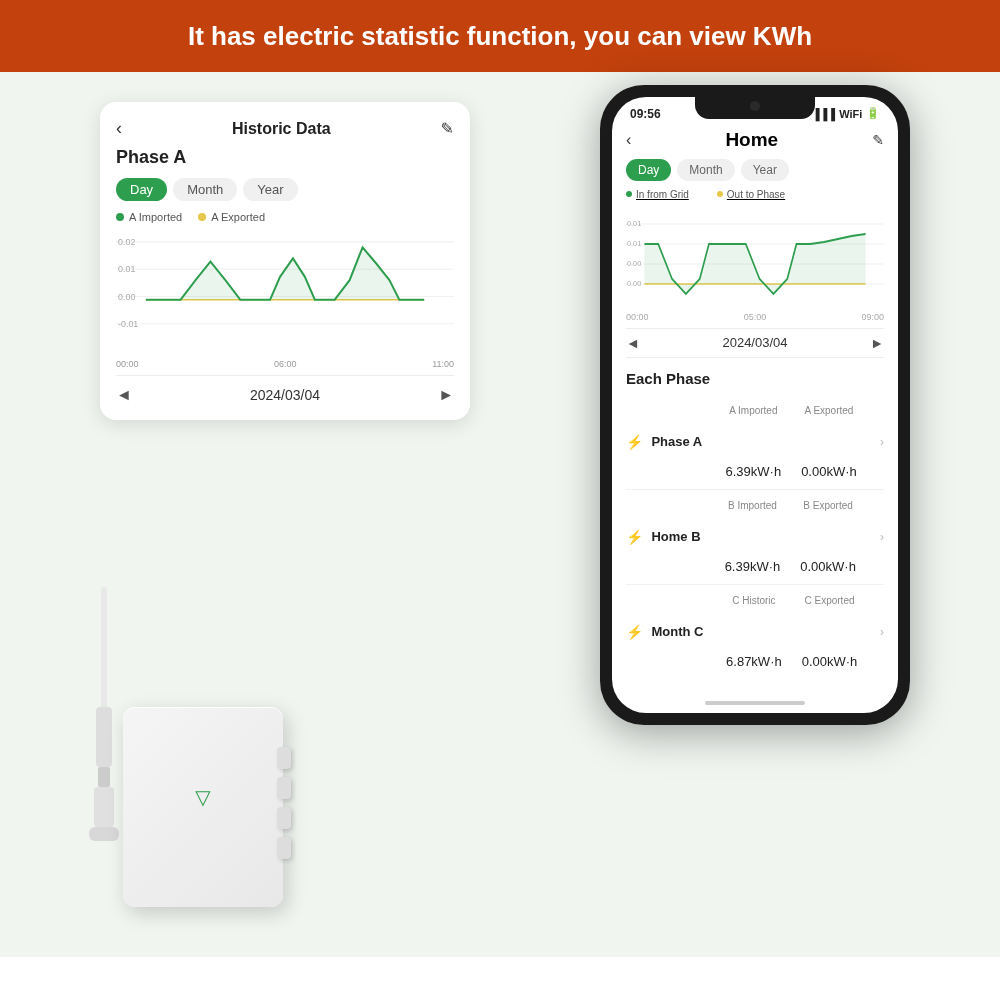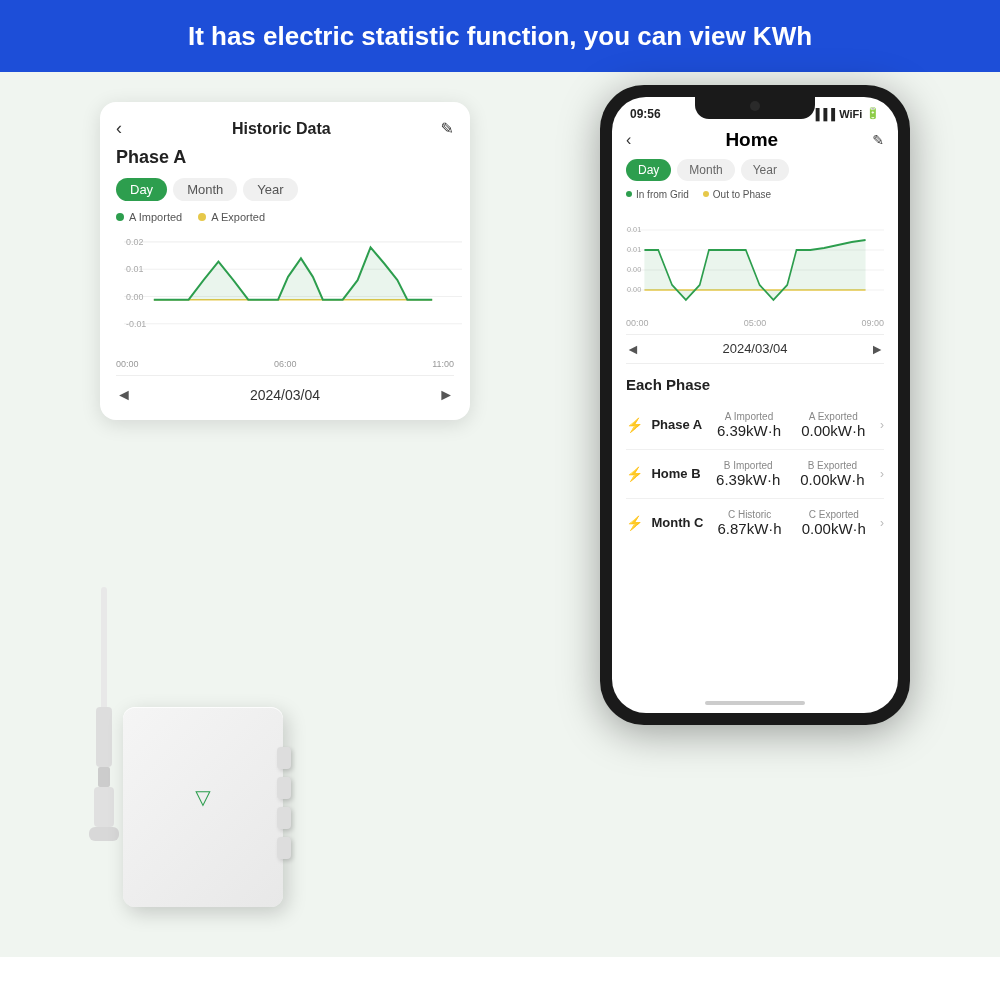--- a/index.html
+++ b/index.html
@@ -7,21 +7,21 @@
       width: 1000px;
       height: 1000px;
       background: #fff;
       font-family: -apple-system, BlinkMacSystemFont, 'Segoe UI', sans-serif;
       overflow: hidden;
       position: relative;
     }
 
     
     .header-banner {
-      background: #1d4ed8;
+      background: #c2410c;
       width: 100%;
       padding: 18px 40px;
       text-align: center;
     }
     .header-text {
       color: #fff;
       font-size: 26px;
       font-weight: 700;
       line-height: 1.4;
     }
@@ -124,21 +124,20 @@
     }
     .legend-dot.green { background: #2d9e4e; }
     .legend-dot.yellow { background: #e6c84a; }
 
     
     .chart-area {
       width: 100%;
       height: 120px;
       position: relative;
       margin-bottom: 8px;
-      margin-left: 8px;
     }
     .chart-svg {
       width: 100%;
       height: 100%;
     }
     .chart-labels {
       display: flex;
       justify-content: space-between;
       font-size: 9px;
       color: #999;
@@ -350,22 +349,23 @@
       background: #f0f0f0;
       color: #666;
     }
     .phone-tab.active {
       background: #2d9e4e;
       color: #fff;
     }
 
     .phone-legend {
       display: flex;
-      gap: 14px;
-      margin-bottom: 20px;
+      gap: 28px;
+      margin-bottom: 14px;
+      text-decoration: underline;
     }
     .phone-legend-item {
       display: flex;
       align-items: center;
       gap: 4px;
       font-size: 10px;
       color: #555;
     }
     .phone-legend-dot {
       width: 6px;
@@ -430,23 +430,24 @@
       align-items: center;
     }
     .phase-value-group {
       text-align: center;
     }
     .phase-value-label {
       font-size: 10px;
       color: #888;
     }
     .phase-value-num {
-      font-size: 15px;
+      font-size: 13px;
       color: #222;
       font-weight: 500;
+      margin-top: 48px;
     }
     .phase-row-arrow {
       font-size: 12px;
       color: #bbb;
     }
 
     
     .phone-home-bar {
       position: absolute;
       bottom: 8px;

